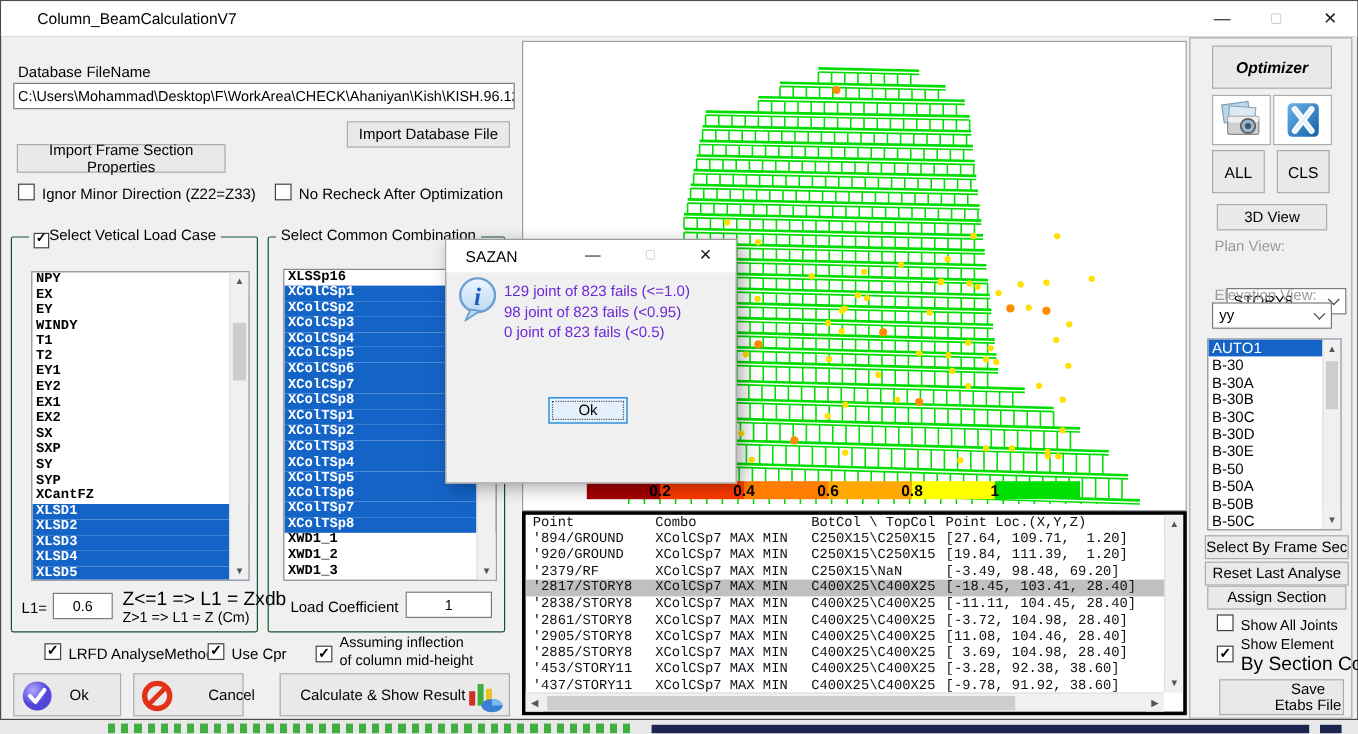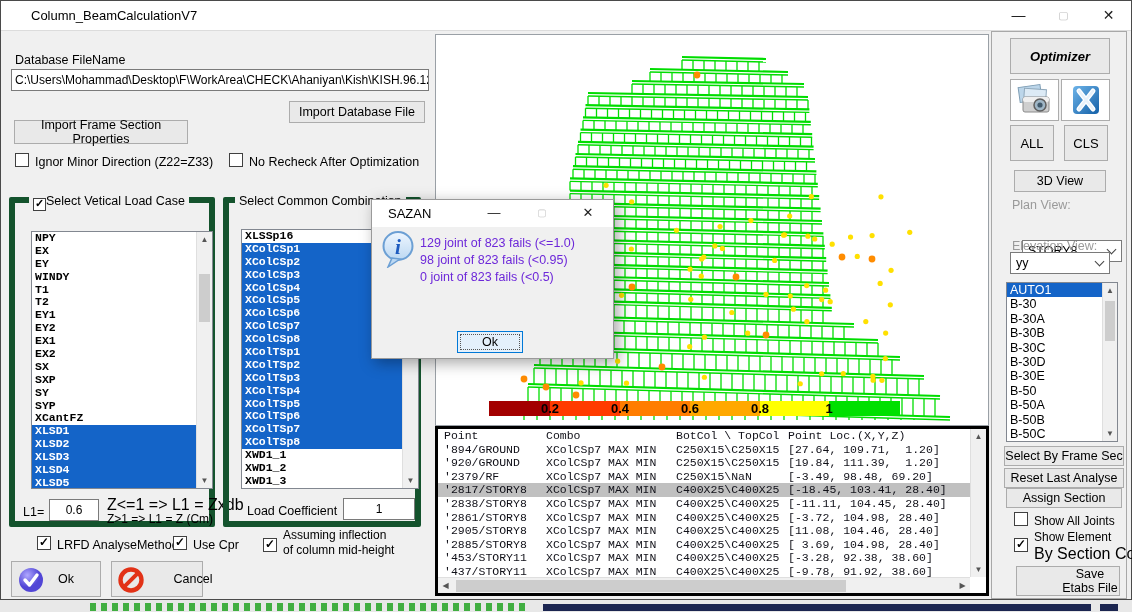--- a/index.html
+++ b/index.html
@@ -8,21 +8,21 @@
   .window { position:absolute; left:0; top:0; width:1132px; height:600px; background:#f0f0f0; border:1px solid #4a4a4a; }
   .titlebar { position:absolute; left:0; top:0; right:0; height:30px; background:#ffffff; border-bottom:1px solid #dcdcdc; }
   .title { position:absolute; left:30px; top:7px; font-size:13px; color:#000; }
   .wctl { position:absolute; top:0; width:45px; height:29px; text-align:center; line-height:29px; font-size:14px; color:#222; cursor:default; }
   .wctl.max { color:#c0c0c0; font-size:11px; }
   .btn { position:absolute; background:#e9e9e9; border:1px solid #acacac; font-size:12.5px; color:#000; text-align:center; display:flex; align-items:center; justify-content:center; cursor:default; }
   .lbl { position:absolute; font-size:12.5px; color:#000; white-space:nowrap; }
   .input { position:absolute; background:#fff; border:1px solid #7a7a7a; font-size:12px; padding:2px 3px; white-space:nowrap; overflow:hidden; display:flex; align-items:center; }
   .cb { position:absolute; width:14px; height:14px; background:#fff; border:1px solid #404040; font-size:12px; line-height:12px; text-align:center; color:#000; }
   .cb.checked::after { content:"✓"; font-weight:bold; position:relative; top:-1px; }
-  .groupbox { position:absolute; border:6px solid #14532d; border-radius:2px; }
+  .groupbox { position:absolute; border:1px solid #14532d; border-radius:2px; }
   .legend { position:absolute; top:-9px; left:10px; background:#f0f0f0; padding:0 4px; font-size:12.5px; white-space:nowrap; }
   .listbox { position:absolute; background:#fff; border:1px solid #828790; overflow:hidden; }
   .lbi { height:12.9px; line-height:12.9px; font-family:"Liberation Mono", monospace; font-size:11.5px; font-weight:bold; padding-left:3px; white-space:pre; color:#000; }
   .lbi.sel { background:#1464c8; color:#fff; }
   .sans-list .lbi { font-family:"Liberation Sans", sans-serif; font-weight:normal; font-size:12.5px; height:14.4px; line-height:14.4px; }
   .sb { position:absolute; background:#f0f0f0; border-left:1px solid #dfdfdf; }
   .sb-arrow { position:absolute; left:0; width:100%; height:15px; font-size:8px; color:#555; text-align:center; line-height:15px; background:#f0f0f0; }
   .sb-thumb { position:absolute; left:2px; right:2px; background:#cdcdcd; }
   .viewpanel { position:absolute; left:434px; top:33px; width:554px; height:392px; background:#fff; border:1px solid #9aa0a6; }
   .colorbar { position:absolute; left:53px; top:366px; width:411px; height:15px; display:flex; }
@@ -32,21 +32,21 @@
   .trow { display:flex; height:13.6px; line-height:13.6px; font-family:"Liberation Mono", monospace; font-size:11.5px; white-space:pre; color:#101018; }
   .trow.sel { background:#c0c0c0; }
   .tc1 { width:108px; padding-left:6px; } .tc2 { width:130px; } .tc3 { width:112px; } .tc4 { width:185px; }
   .hscroll { position:absolute; left:0; bottom:0; height:16px; right:16px; background:#f0f0f0; border-top:1px solid #dfdfdf; }
   .combo { position:absolute; background:#fff; border:1px solid #7a7a7a; font-size:12.5px; }
   .combo .val { position:absolute; left:5px; top:3px; }
   .combo .arr { position:absolute; right:1px; top:1px; bottom:1px; width:18px; display:flex; align-items:center; justify-content:center; }
   .chev { width:7px; height:7px; border-right:1.5px solid #444; border-bottom:1.5px solid #444; transform:rotate(45deg); margin-top:-4px; }
   .rightframe { position:absolute; left:990px; top:30px; width:136px; height:568px; background:#f0f0f0; border:1px solid #a8a8a8; }
   .graylbl { position:absolute; font-size:12.5px; color:#9a9a9a; white-space:nowrap; }
-  .dialog { position:absolute; left:370px; top:198px; width:243px; height:160px; background:#f0f0f0; border:1px solid #9a9a9a; box-shadow:4px 4px 14px rgba(0,0,0,0.35); z-index:60; }
+  .dialog { position:absolute; left:370px; top:198px; width:243px; height:204px; background:#f0f0f0; border:1px solid #9a9a9a; box-shadow:4px 4px 14px rgba(0,0,0,0.35); z-index:60; }
   .dlg-title { position:absolute; left:0; top:0; right:0; height:27px; background:#fff; }
   .dlg-title .t { position:absolute; left:16px; top:6px; font-size:13px; }
   .dlg-ctl { position:absolute; top:0; width:38px; height:26px; text-align:center; line-height:26px; font-size:13px; color:#222; }
   .dlg-ctl.max { color:#c8c8c8; font-size:10px; }
   .dlg-line { position:absolute; left:48px; font-size:12.5px; color:#6d28d9; white-space:nowrap; }
   .dlg-ok { position:absolute; left:85px; top:131px; width:66px; height:22px; background:#e4f0fb; border:1px solid #0078d7; outline:1px dotted #555; outline-offset:-4px; font-size:12.5px; display:flex; align-items:center; justify-content:center; }
   .desktopstrip { position:absolute; left:0; top:600px; width:1132px; height:12px; background:#e8e8e8; overflow:hidden; }
   .greendash { position:absolute; left:90px; top:3px; width:440px; height:8px;
      background:repeating-linear-gradient(90deg,#18a018 0 6px, transparent 6px 11px); opacity:.8; }
   .navybar { position:absolute; left:543px; top:4px; width:548px; height:7px; background:#1b2550; }
@@ -165,20 +165,30 @@
         <path d="M7 13 L11.5 18 L19 8" stroke="#fff" stroke-width="3.4" fill="none" stroke-linecap="round" stroke-linejoin="round"></path>
       </svg>
       <span style="position:relative; left:10px;">Ok</span>
     </div>
     <div class="btn" style="left:110px; top:560px; width:92px; height:36px;">
       <svg width="26" height="26" viewBox="0 0 26 26" style="position:absolute; left:6px; top:5px;">
         <circle cx="13" cy="13" r="10.5" fill="none" stroke="#e23217" stroke-width="4.4"></circle>
         <line x1="5.6" y1="20.4" x2="20.4" y2="5.6" stroke="#e23217" stroke-width="4"></line>
       </svg>
       <span style="position:relative; left:12px;margin-left:48px;">Cancel</span>
+    </div>
+    <div class="btn" style="left:232px; top:560px; width:192px; height:36px;">
+      <span style="position:relative; left:-10px;">Calculate &amp; Show Result</span>
+      <svg width="32" height="28" viewBox="0 0 32 28" style="position:absolute; right:4px; top:4px;">
+        <rect x="3" y="10" width="5" height="12" fill="#d03020"></rect>
+        <rect x="10" y="4" width="5" height="18" fill="#3fae3f"></rect>
+        <rect x="17" y="8" width="5" height="14" fill="#e8c428"></rect>
+        <ellipse cx="22" cy="22" rx="9" ry="5.5" fill="#3a7fd5"></ellipse>
+        <path d="M22 22 L31 22 A9 5.5 0 0 0 22 16.5 Z" fill="#7db9f0"></path>
+      </svg>
     </div>
 
     <div class="viewpanel">
       <svg id="building-svg" width="552" height="390">
           <line x1="246" y1="22" x2="330" y2="24" stroke="#00dd00" stroke-width="2.2"></line>
           <line x1="246" y1="25" x2="330" y2="27" stroke="#00dd00" stroke-width="1.4"></line>
           <line x1="246" y1="25" x2="246" y2="34.69565217391305" stroke="#00dd00" stroke-width="1.3"></line>
           <line x1="257" y1="25.261904761904763" x2="257" y2="34.93478260869565" stroke="#00dd00" stroke-width="1.3"></line>
           <line x1="268" y1="25.523809523809526" x2="268" y2="35.17391304347826" stroke="#00dd00" stroke-width="1.3"></line>
           <line x1="279" y1="25.785714285714285" x2="279" y2="35.41304347826087" stroke="#00dd00" stroke-width="1.3"></line>

